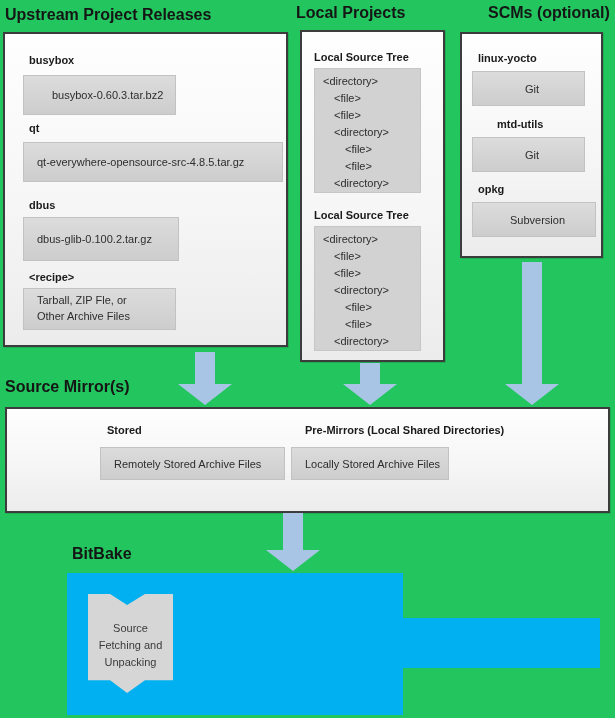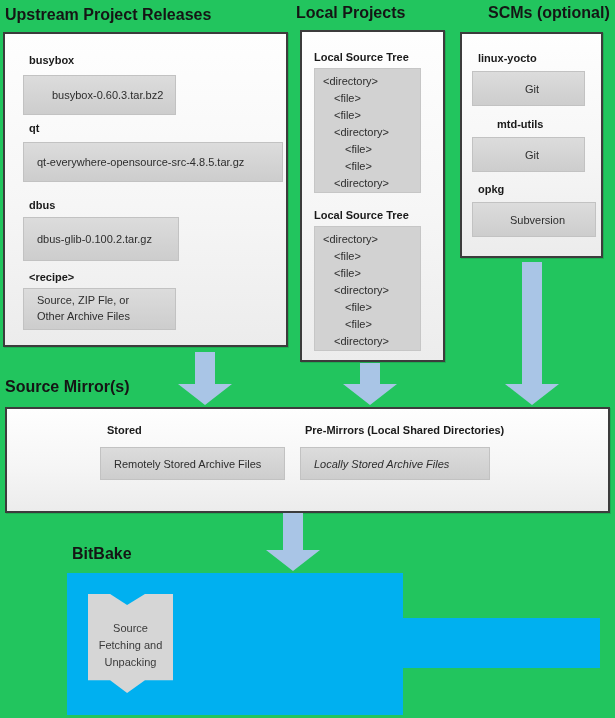--- a/index.html
+++ b/index.html
@@ -71,21 +71,21 @@
     <div class="lbl" style="left:24px; top:20px;">busybox</div>
     <div class="gbox" style="left:18px; top:41px; width:153px; height:40px;padding-left:28px;">busybox-0.60.3.tar.bz2</div>
 
     <div class="lbl" style="left:24px; top:88px;">qt</div>
     <div class="gbox" style="left:18px; top:108px; width:260px; height:40px;">qt-everywhere-opensource-src-4.8.5.tar.gz</div>
 
     <div class="lbl" style="left:24px; top:165px;">dbus</div>
     <div class="gbox" style="left:18px; top:183px; width:156px; height:44px;">dbus-glib-0.100.2.tar.gz</div>
 
     <div class="lbl" style="left:24px; top:237px;">&lt;recipe&gt;</div>
-    <div class="gbox multiline" style="left:18px; top:254px; width:153px; height:42px;">Source, ZIP Fle, or
+    <div class="gbox multiline" style="left:18px; top:254px; width:153px; height:42px;">Tarball, ZIP Fle, or
 Other Archive Files</div>
   </div>
 
   <div class="panel" style="left:300px; top:30px; width:145px; height:332px;">
     <div class="lbl" style="left:12px; top:19px;">Local Source Tree</div>
     <div class="treebox" style="left:12px; top:36px; width:107px; height:125px;">
       <div class="tline ind0">&lt;directory&gt;</div>
       <div class="tline ind1">&lt;file&gt;</div>
       <div class="tline ind1">&lt;file&gt;</div>
       <div class="tline ind1">&lt;directory&gt;</div>
@@ -130,21 +130,21 @@
     <div class="head"></div>
   </div>
 
   <div class="heading" style="left:5px; top:378px;">Source Mirror(s)</div>
 
   <div class="panel" style="left:5px; top:407px; width:605px; height:106px;">
     <div class="lbl" style="left:100px; top:15px;">Stored</div>
     <div class="gbox" style="left:93px; top:38px; width:185px; height:33px;">Remotely Stored Archive Files</div>
 
     <div class="lbl" style="left:298px; top:15px;">Pre-Mirrors (Local Shared Directories)</div>
-    <div class="gbox" style="left:293px; top:38px; width:190px; height:33px;font-style:italic;">Locally Stored Archive Files</div>
+    <div class="gbox" style="left:284px; top:38px; width:158px; height:33px;">Locally Stored Archive Files</div>
   </div>
 
   <div class="arrow" style="left:265px; top:513px; width:56px; height:58px;">
     <div class="shaft" style="height:38px;"></div>
     <div class="head"></div>
   </div>
 
   <div class="heading" style="left:72px; top:545px;">BitBake</div>
 
   <div class="cyan" style="left:67px; top:573px; width:336px; height:142px;"></div>

